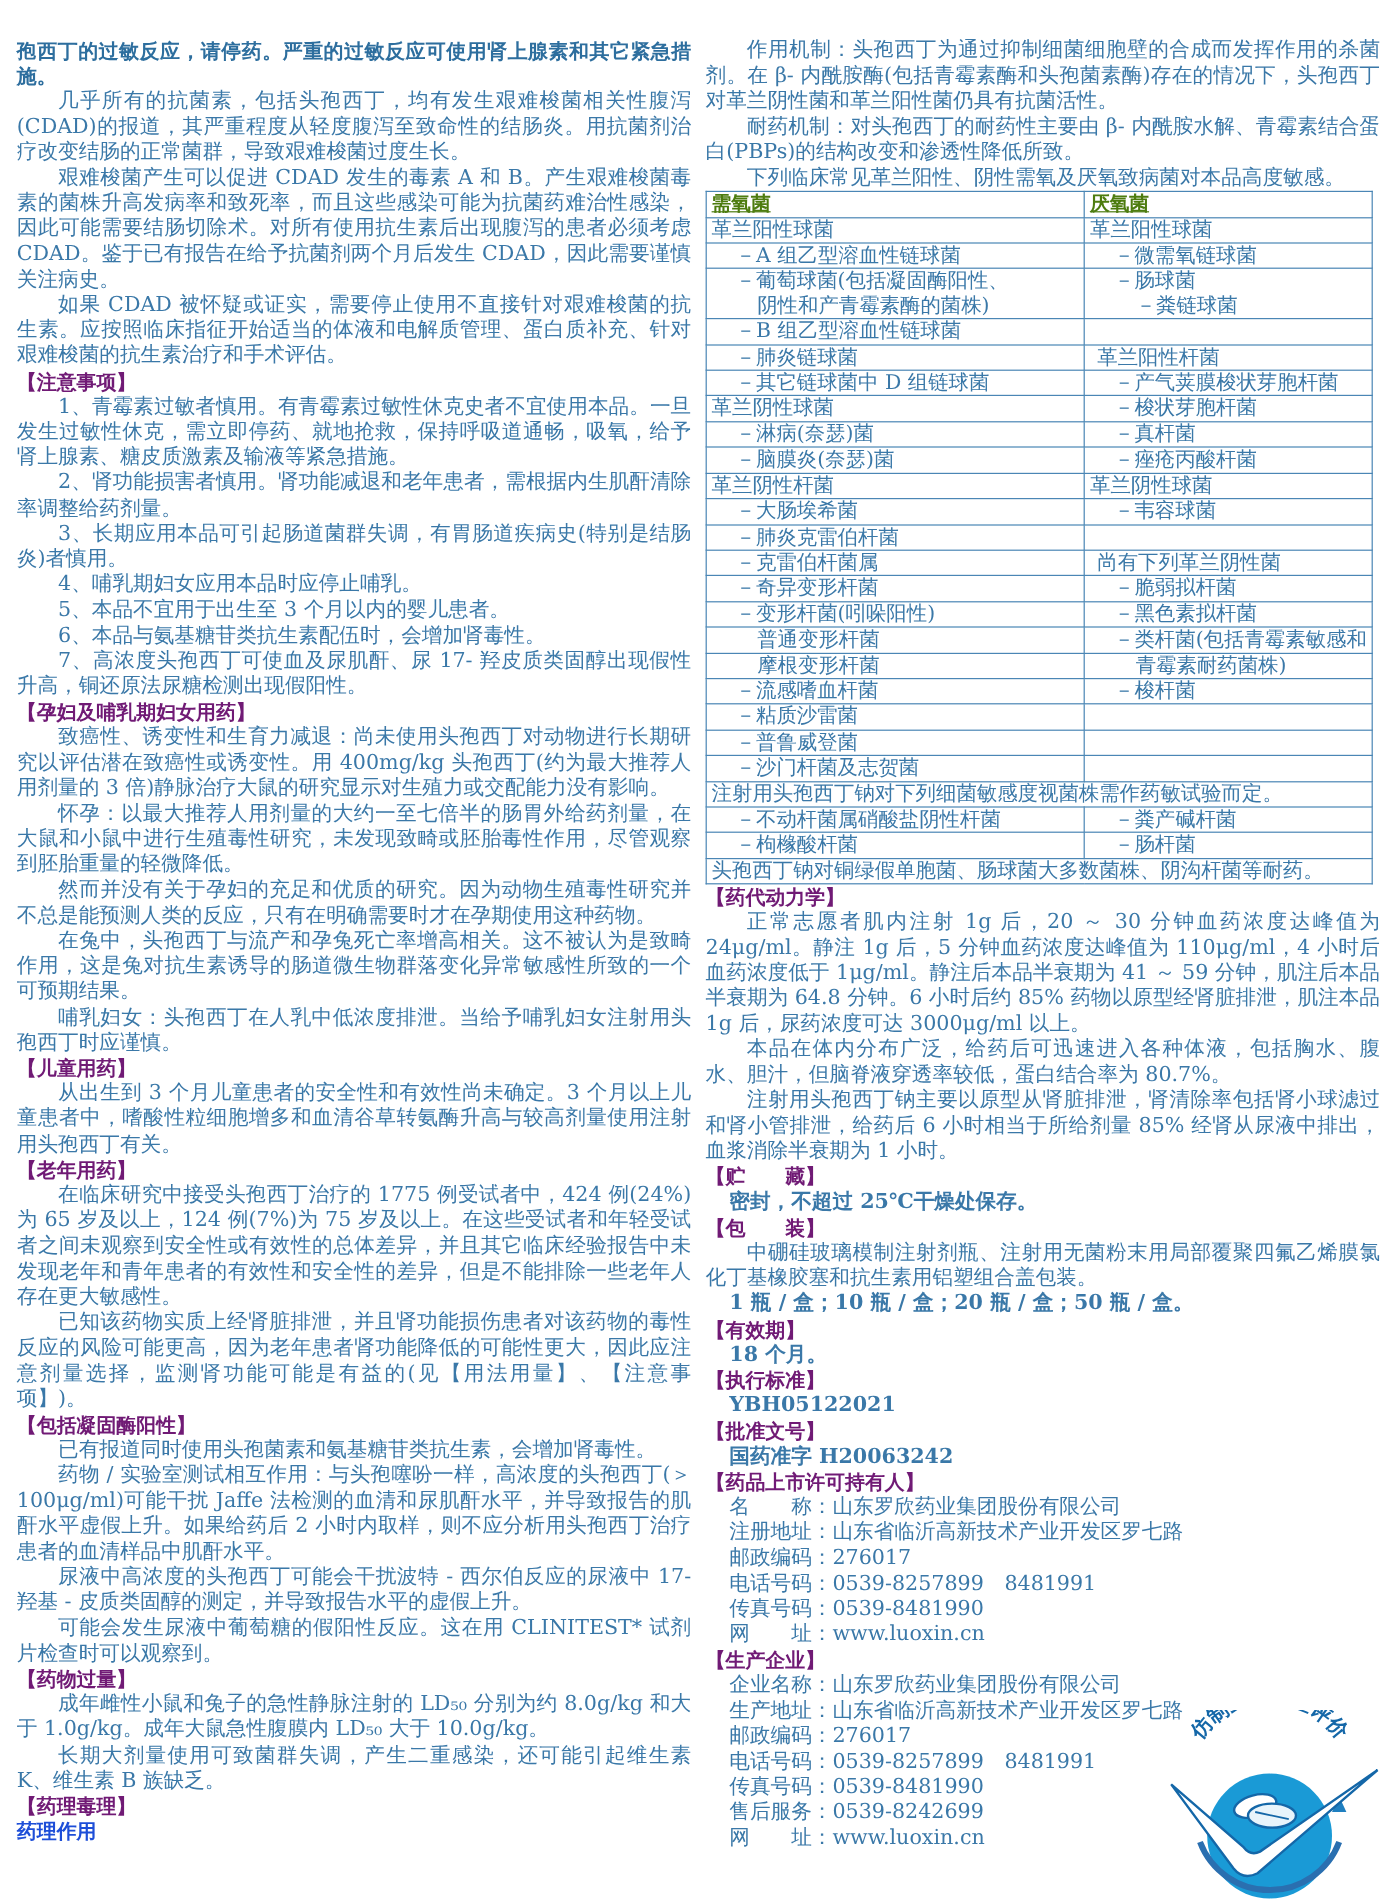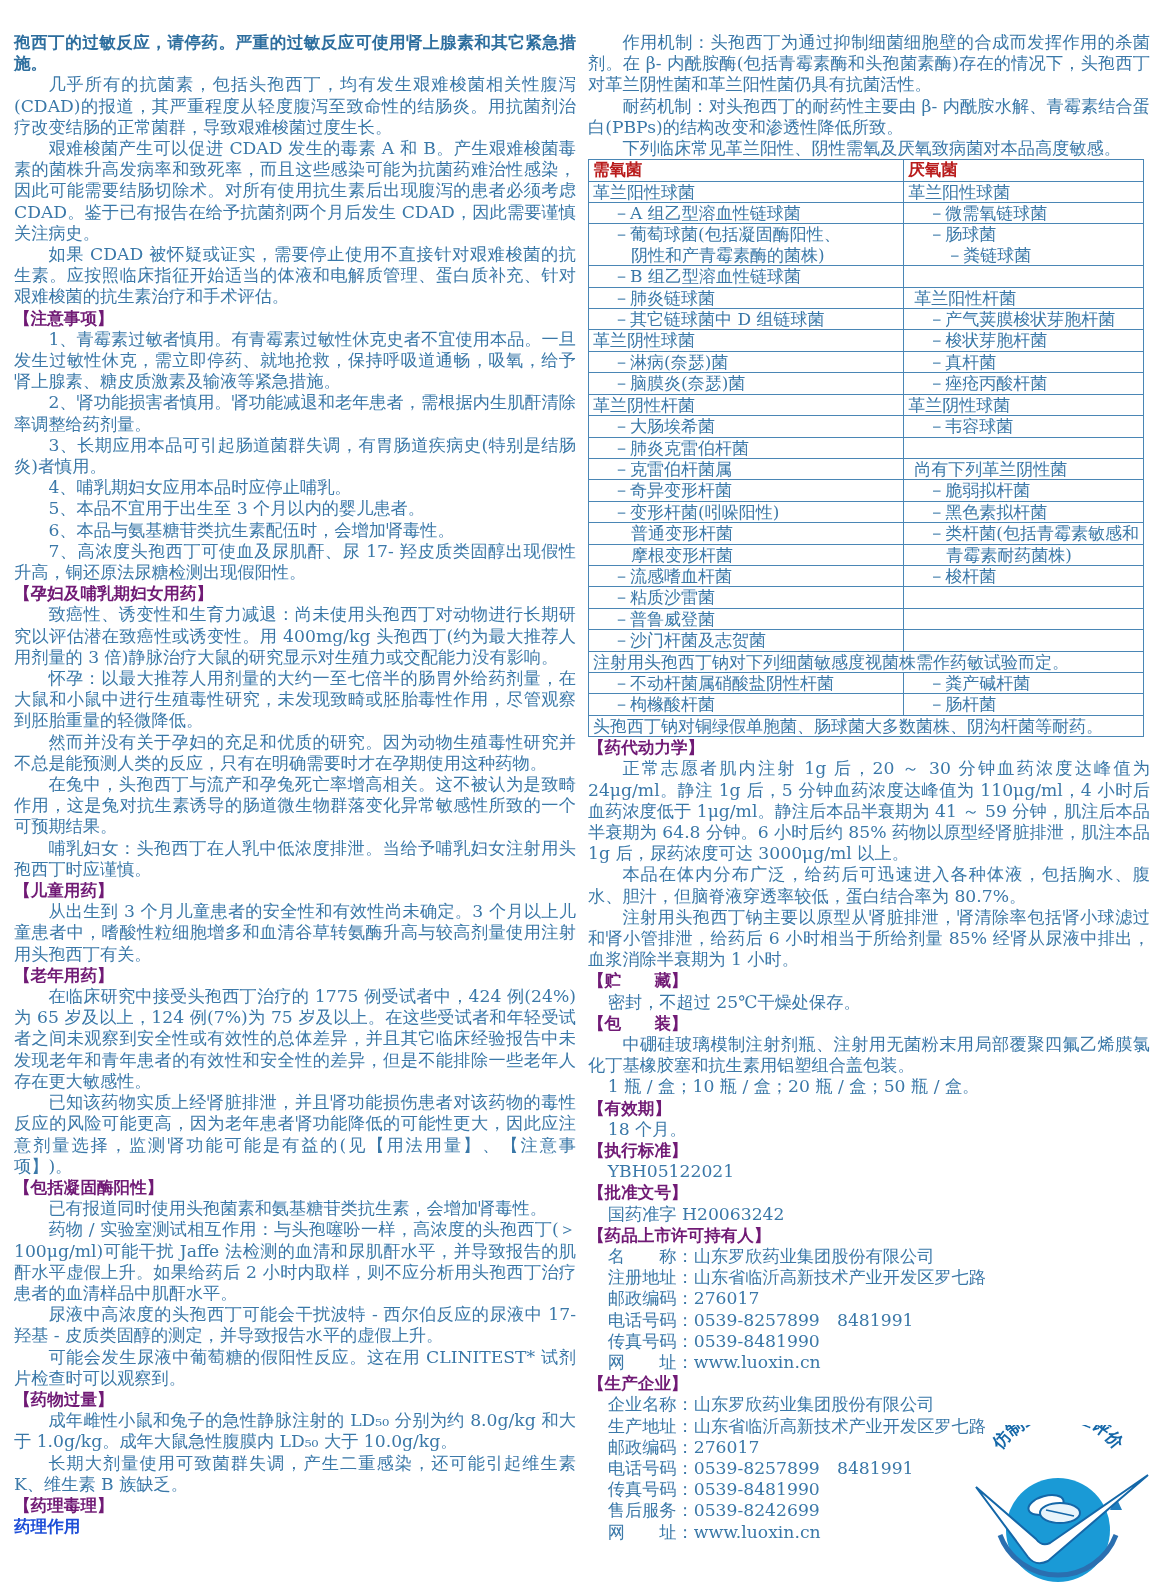--- a/index.html
+++ b/index.html
@@ -10,41 +10,41 @@
   }
   .col {
     position: absolute; top: 32px;
     font-size: 17.2px; line-height: 21.2px;
     letter-spacing: 0px;
   }
   .col-left { left: 14px; width: 562px; }
   .col-right { left: 588px; width: 562px; }
   p { margin: 0; text-indent: 2em; text-align: justify; }
   p.noind { text-indent: 0; }
-  p.ind-only { text-indent: 0; padding-left: 1.15em; }
+  p.ind-only { text-indent: 0; padding-left: 1.15em; font-weight: bold; }
   .bold-lead { font-weight: bold; color: #2d6e9e; font-family: "DejaVu Sans", "Liberation Sans", sans-serif; font-size: 16.6px; }
   .heading {
     font-family: "DejaVu Sans", "Liberation Sans", sans-serif;
     font-weight: bold; color: #701a75; font-size: 16.6px;
     margin: 0; height: 21.2px; line-height: 21.2px;
   }
   .subheading {
     font-family: "DejaVu Sans", "Liberation Sans", sans-serif;
     font-weight: bold; color: #1d4ed8; font-size: 16.6px; margin: 0;
   }
   table.sens {
     width: 556px; border-collapse: collapse; margin: 0 0 0 0;
     font-size: 17px; line-height: 20.4px;
   }
   table.sens td {
     border: 1.5px solid #4a86b5; padding: 0 4px; vertical-align: top;
     white-space: nowrap;
   }
   table.sens td.c1 { width: 290px; }
-  table.sens td.hdr { font-family: "DejaVu Sans", "Liberation Sans", sans-serif; font-weight: bold; color: #b91c1c; font-size: 16.4px; }
+  table.sens td.hdr { font-family: "DejaVu Sans", "Liberation Sans", sans-serif; font-weight: bold; color: #4d7c0f; font-size: 16.4px; text-decoration: underline; }
   table.sens .lvl2 { padding-left: 24px; }
   table.sens .lvl3 { padding-left: 42px; }
   .kv { padding-left: 1.15em; white-space: nowrap; }
   .kv .k { display: inline-block; }
   .logo { position: absolute; left: 958px; top: 1425px; width: 200px; height: 160px; }
 </style>
 </head>
 <body>
 
 <div class="col col-left">

